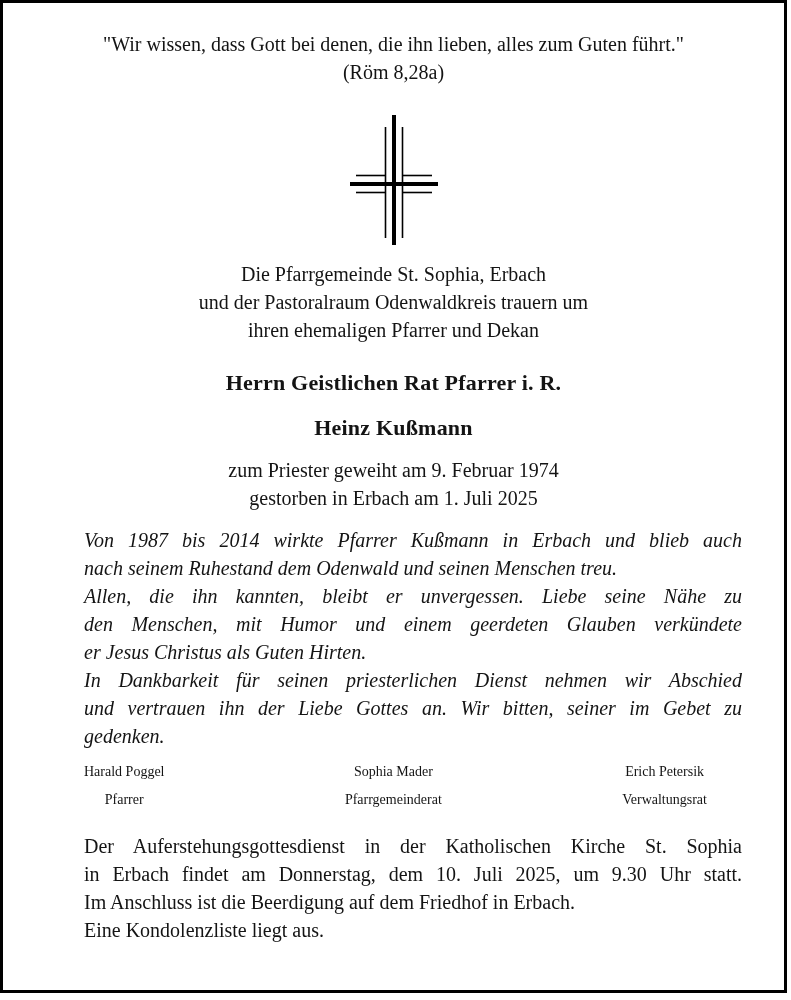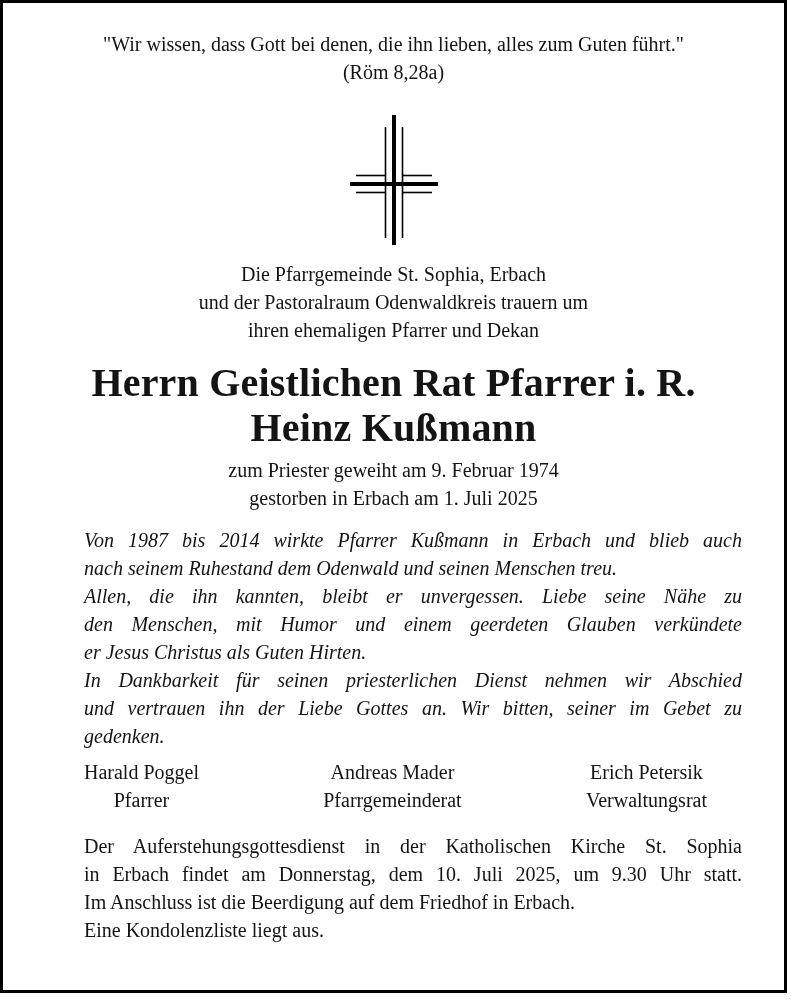--- a/index.html
+++ b/index.html
@@ -18,29 +18,29 @@
     pointer-events: none;
   }
   .content { position: absolute; left: 3px; top: 3px; width: 781px; }
   .center { text-align: center; }
   .line { font-size: 20px; line-height: 28px; }
   .quote-block { margin-top: 27px; }
   .cross-wrap { margin-top: 28px; height: 132px; text-align: center; }
   .cross-wrap svg { display: inline-block; }
   .intro-block { margin-top: 14px; }
   .heading-block { margin-top: 16px; }
-  .heading-line { font-size: 40px; line-height: 45px; font-weight: bold; letter-spacing: 0.2px; }
+  .heading-line { font-size: 22px; line-height: 45px; font-weight: bold; letter-spacing: 0.2px; }
   .dates-block { margin-top: 6px; }
   .body-block { margin-top: 14px; margin-left: 81px; margin-right: 42px; text-align: left; font-style: italic; }
   .just { text-align: justify; text-align-last: justify; }
   .signatories {
     margin-top: 8px; margin-left: 81px; margin-right: 77px;
     display: flex; justify-content: space-between;
   }
-  .sig-col { text-align: center; font-size: 20px; line-height: 28px; }
+  .sig-col { text-align: center; font-size: 14px; line-height: 28px; }
   .service-block { margin-top: 18px; margin-left: 81px; margin-right: 42px; text-align: left; }
 </style>
 </head>
 <body>
 
 <div class="sheet">
   <div class="frame"></div>
 
   <div class="content">
 
@@ -93,21 +93,21 @@
       <div class="line just">und vertrauen ihn der Liebe Gottes an. Wir bitten, seiner im Gebet zu</div>
       <div class="line">gedenken.</div>
     </div>
 
     <div class="signatories">
       <div class="sig-col">
         <div>Harald Poggel</div>
         <div>Pfarrer</div>
       </div>
       <div class="sig-col">
-        <div>Andreas Mader</div>
+        <div>Sophia Mader</div>
         <div>Pfarrgemeinderat</div>
       </div>
       <div class="sig-col">
         <div>Erich Petersik</div>
         <div>Verwaltungsrat</div>
       </div>
     </div>
 
     <div class="service-block">
       <div class="line just">Der Auferstehungsgottesdienst in der Katholischen Kirche St. Sophia</div>

